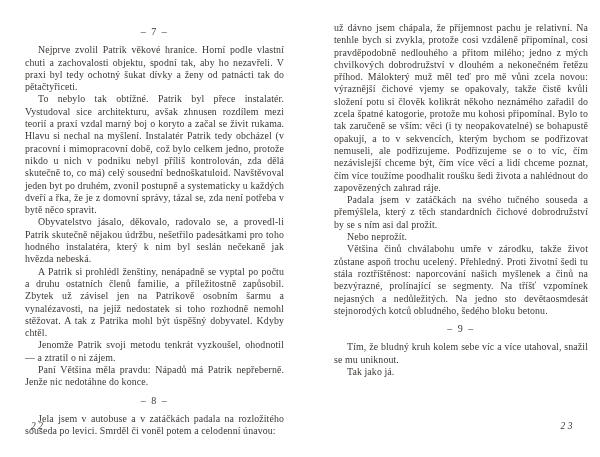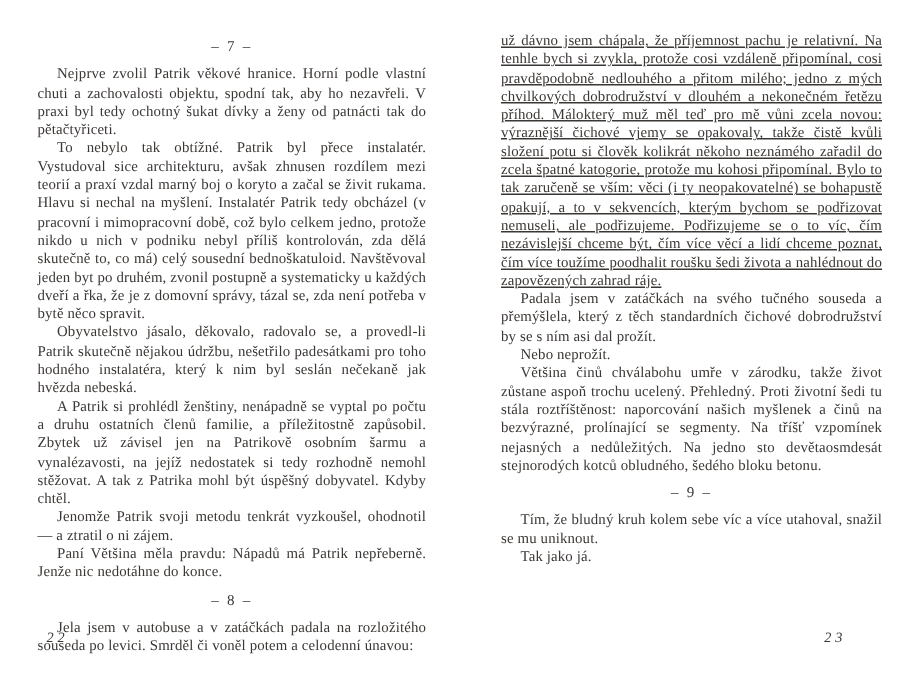--- a/index.html
+++ b/index.html
@@ -35,53 +35,53 @@
     letter-spacing: 0.1px;
     hyphens: auto;
   }
   .page-left  .content { padding-top: 26px; }
   .page-right .content { padding-top: 22px; }
 
   .content p {
     margin: 0;
     text-indent: 13px;
   }
-  .content p.noindent { text-indent: 0; text-decoration: underline; }
+  .content p.noindent { text-indent: 0; }
 
   .marker {
     text-align: center;
     letter-spacing: 1.5px;
     margin: 6px 0 6px 0;
     font-size: 10px;
   }
   .page-left .content .marker:first-child { margin-top: 0; }
 
   .folio {
     position: absolute;
     top: 421px;
     font-size: 9.5px;
     font-style: italic;
     letter-spacing: 2.5px;
     color: #3b3734;
   }
   .folio-left  { left: 6px; }
-  .folio-right { right: 24px; }
+  .folio-right { right: 13px; }
 </style>
 </head>
 <body>
 
 <div class="book">
 
   <div class="page page-left">
     <div class="content">
         <div class="marker">– 7 –</div>
         <p class="">Nejprve zvolil Patrik věkové hranice. Horní podle vlastní chuti a zachovalosti objektu, spodní tak, aby ho nezavřeli. V praxi byl tedy ochotný šukat dívky a ženy od patnácti tak do pětačtyřiceti.</p>
         <p class="">To nebylo tak obtížné. Patrik byl přece instalatér. Vystudoval sice architekturu, avšak zhnusen rozdílem mezi teorií a praxí vzdal marný boj o koryto a začal se živit rukama. Hlavu si nechal na myšlení. Instalatér Patrik tedy obcházel (v pracovní i mimopracovní době, což bylo celkem jedno, protože nikdo u nich v podniku nebyl příliš kontrolován, zda dělá skutečně to, co má) celý sousední bednoškatuloid. Navštěvoval jeden byt po druhém, zvonil postupně a systematicky u každých dveří a řka, že je z domovní správy, tázal se, zda není potřeba v bytě něco spravit.</p>
         <p class="">Obyvatelstvo jásalo, děkovalo, radovalo se, a provedl-li Patrik skutečně nějakou údržbu, nešetřilo padesátkami pro toho hodného instalatéra, který k nim byl seslán nečekaně jak hvězda nebeská.</p>
-        <p class="">A Patrik si prohlédl ženštiny, nenápadně se vyptal po počtu a druhu ostatních členů familie, a příležitostně zapůsobil. Zbytek už závisel jen na Patrikově osobním šarmu a vynalézavosti, na jejíž nedostatek si tedy rozhodně nemohl stěžovat. A tak z Patrika mohl být úspěšný dobyvatel. Kdyby chtěl.</p>
+        <p class="">A Patrik si prohlédl ženštiny, nenápadně se vyptal po počtu a druhu ostatních členů familie, a příležitostně zapůsobil. Zbytek už závisel jen na Patrikově osobním šarmu a vynalézavosti, na jejíž nedostatek si toho rozhodně nemohl stěžovat. A tak z Patrika mohl být úspěšný dobyvatel. Kdyby chtěl.</p>
         <p class="">Jenomže Patrik svoji metodu tenkrát vyzkoušel, ohodnotil — a ztratil o ni zájem.</p>
         <p class="">Paní Většina měla pravdu: Nápadů má Patrik nepřeberně. Jenže nic nedotáhne do konce.</p>
         <div class="marker">– 8 –</div>
         <p class="">Jela jsem v autobuse a v zatáčkách padala na rozložitého souseda po levici. Smrděl či voněl potem a celodenní únavou:</p>
       </div>
     <div class="folio folio-left">22</div>
   </div>
 
   <div class="page page-right">
     <div class="content">

